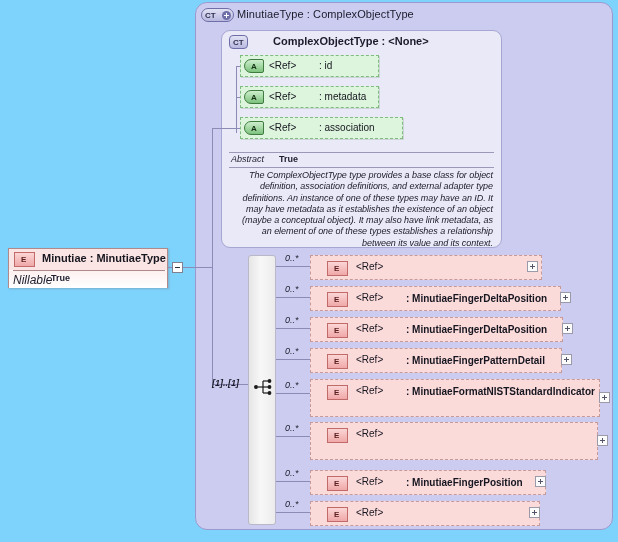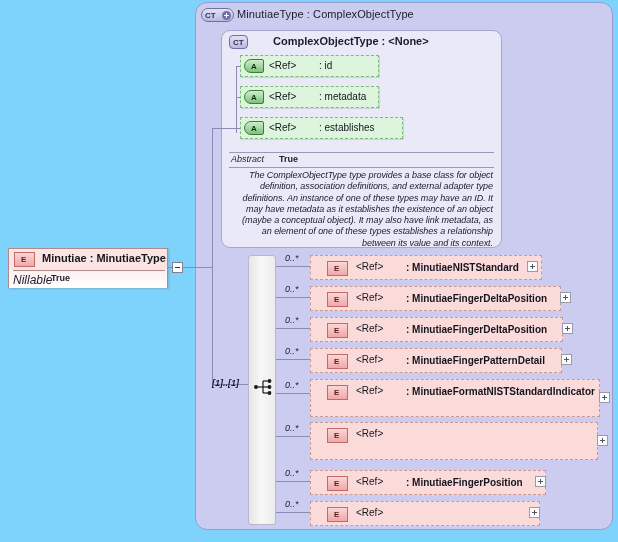--- a/index.html
+++ b/index.html
@@ -462,21 +462,21 @@
     </div>
     <div class="attr-ref">&lt;Ref&gt;</div>
     <div class="attr-name">: metadata</div>
   </div>
 
   <div class="attr-box" style="left:240px; top:117px; width:163px;">
     <div class="attr-badge">
       <span>A</span>
     </div>
     <div class="attr-ref">&lt;Ref&gt;</div>
-    <div class="attr-name">: establishes</div>
+    <div class="attr-name">: association</div>
   </div>
 
   <div class="doc-block">
     <div class="doc-rule" style="top:0px;"></div>
     <div class="abstract-label">Abstract</div>
     <div class="abstract-value">True</div>
     <div class="doc-rule" style="top:15px;"></div>
     <div class="doc-text">The ComplexObjectType type provides a base class for object definition, association definitions, and external adapter type definitions. An instance of one of these types may have an ID. It may have metadata as it establishes the existence of an object (maybe a conceptual object). It may also have link metadata, as an element of one of these types establishes a relationship between its value and its context.</div>
   </div>
 
@@ -512,21 +512,20 @@
     <circle cx="15.5" cy="15" r="1.9" fill="#1a1a1a"></circle>
   </svg>
 
   <div class="row-line" style="left:276px; top:266px; width:34px;"></div>
   <div class="row-card" style="left:285px; top:253px;">0..*</div>
   <div class="elem-row" style="left:310px; top:255px; width:232px; height:25px;">
     <div class="e-badge">
         <span>E</span>
       </div>
     <div class="row-ref">&lt;Ref&gt;</div>
-    <div class="row-name">: MinutiaeNISTStandard</div>
   </div>
   <div class="expander" style="left:527px; top:261px;"></div>
 
   <div class="row-line" style="left:276px; top:297px; width:34px;"></div>
   <div class="row-card" style="left:285px; top:284px;">0..*</div>
   <div class="elem-row" style="left:310px; top:286px; width:251px; height:25px;">
     <div class="e-badge">
         <span>E</span>
       </div>
     <div class="row-ref">&lt;Ref&gt;</div>

